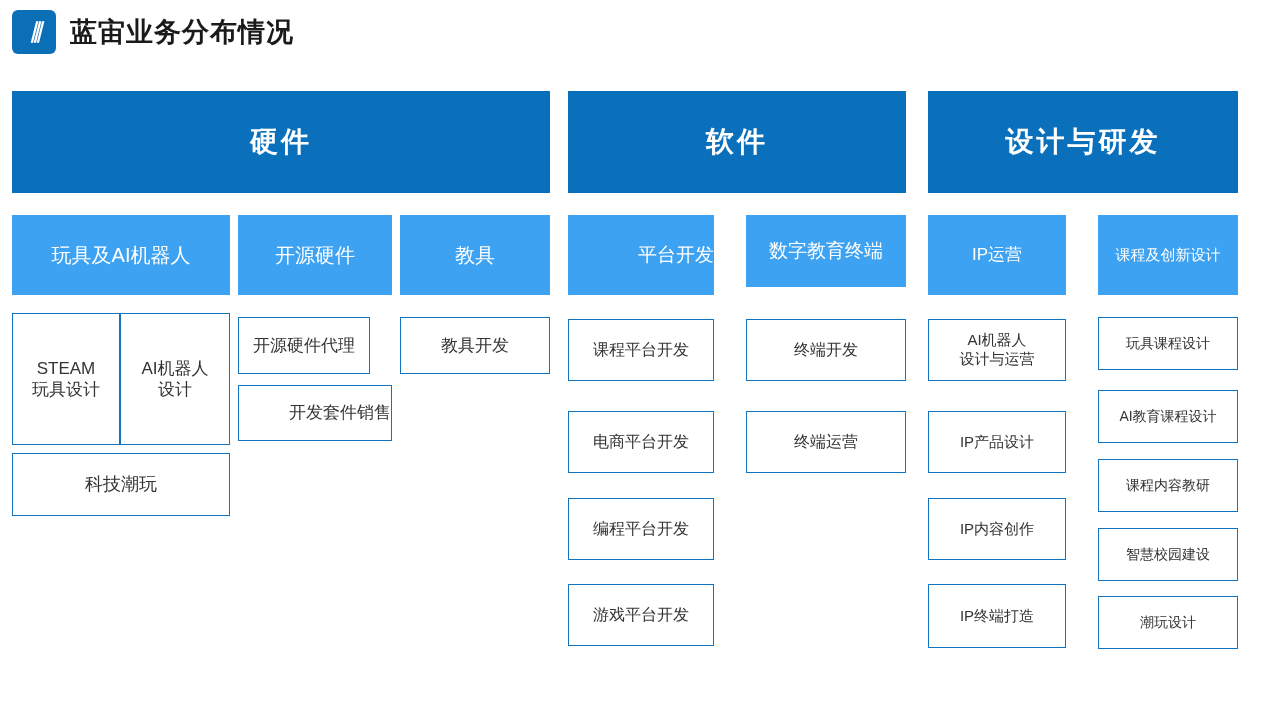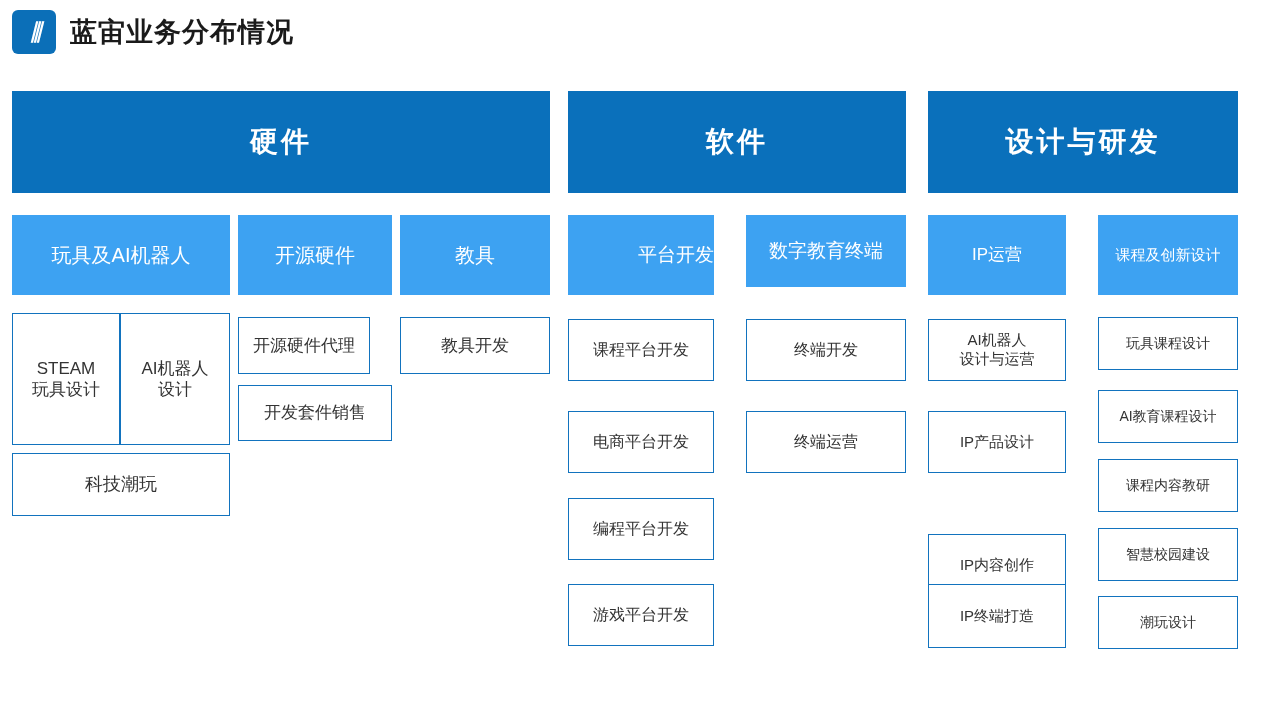--- a/index.html
+++ b/index.html
@@ -162,21 +162,21 @@
   </div>
 
   <div class="leaf" style="left:12px; top:453px; width:218px; height:63px; font-size:18px;">
     <span>科技潮玩</span>
   </div>
 
   <div class="leaf" style="left:238px; top:317px; width:132px; height:57px; font-size:17px;">
     <span>开源硬件代理</span>
   </div>
 
-  <div class="leaf" style="left:238px; top:385px; width:154px; height:56px; font-size:17px;">
+  <div class="leaf" style="left:238px; top:385px; width:154px; height:56px; font-size:17px;justify-content:flex-end;">
     <span>开发套件销售</span>
   </div>
 
   <div class="leaf" style="left:400px; top:317px; width:150px; height:57px; font-size:17px;">
     <span>教具开发</span>
   </div>
 
   <div class="leaf" style="left:568px; top:319px; width:146px; height:62px; font-size:16px;">
     <span>课程平台开发</span>
   </div>
@@ -203,21 +203,21 @@
 
   <div class="leaf" style="left:928px; top:319px; width:138px; height:62px; font-size:15px; flex-direction:column;">
     <span>AI机器人</span>
     <span>设计与运营</span>
   </div>
 
   <div class="leaf" style="left:928px; top:411px; width:138px; height:62px; font-size:15px;">
     <span>IP产品设计</span>
   </div>
 
-  <div class="leaf" style="left:928px; top:498px; width:138px; height:62px; font-size:15px;margin-top:36px;">
+  <div class="leaf" style="left:928px; top:498px; width:138px; height:62px; font-size:15px;">
     <span>IP内容创作</span>
   </div>
 
   <div class="leaf" style="left:928px; top:584px; width:138px; height:64px; font-size:15px;">
     <span>IP终端打造</span>
   </div>
 
   <div class="leaf" style="left:1098px; top:317px; width:140px; height:53px; font-size:14px;">
     <span>玩具课程设计</span>
   </div>

